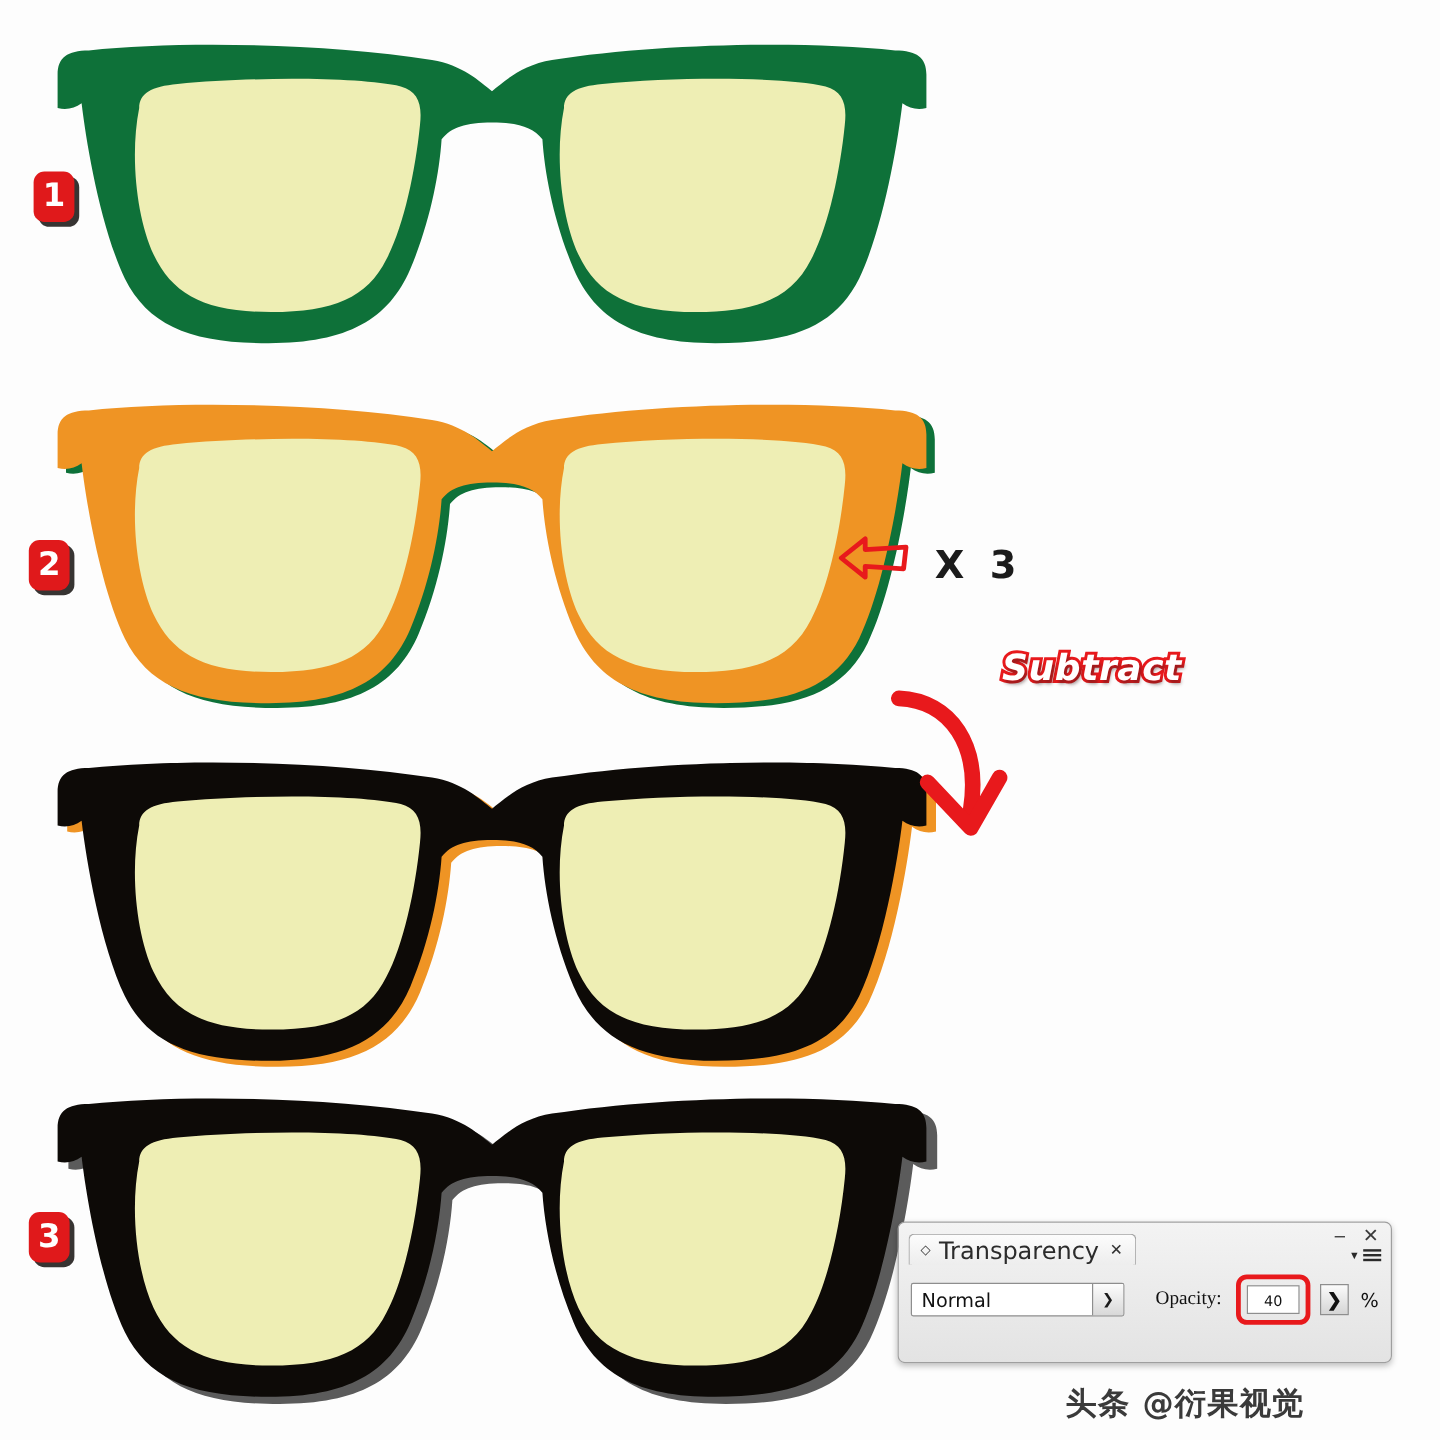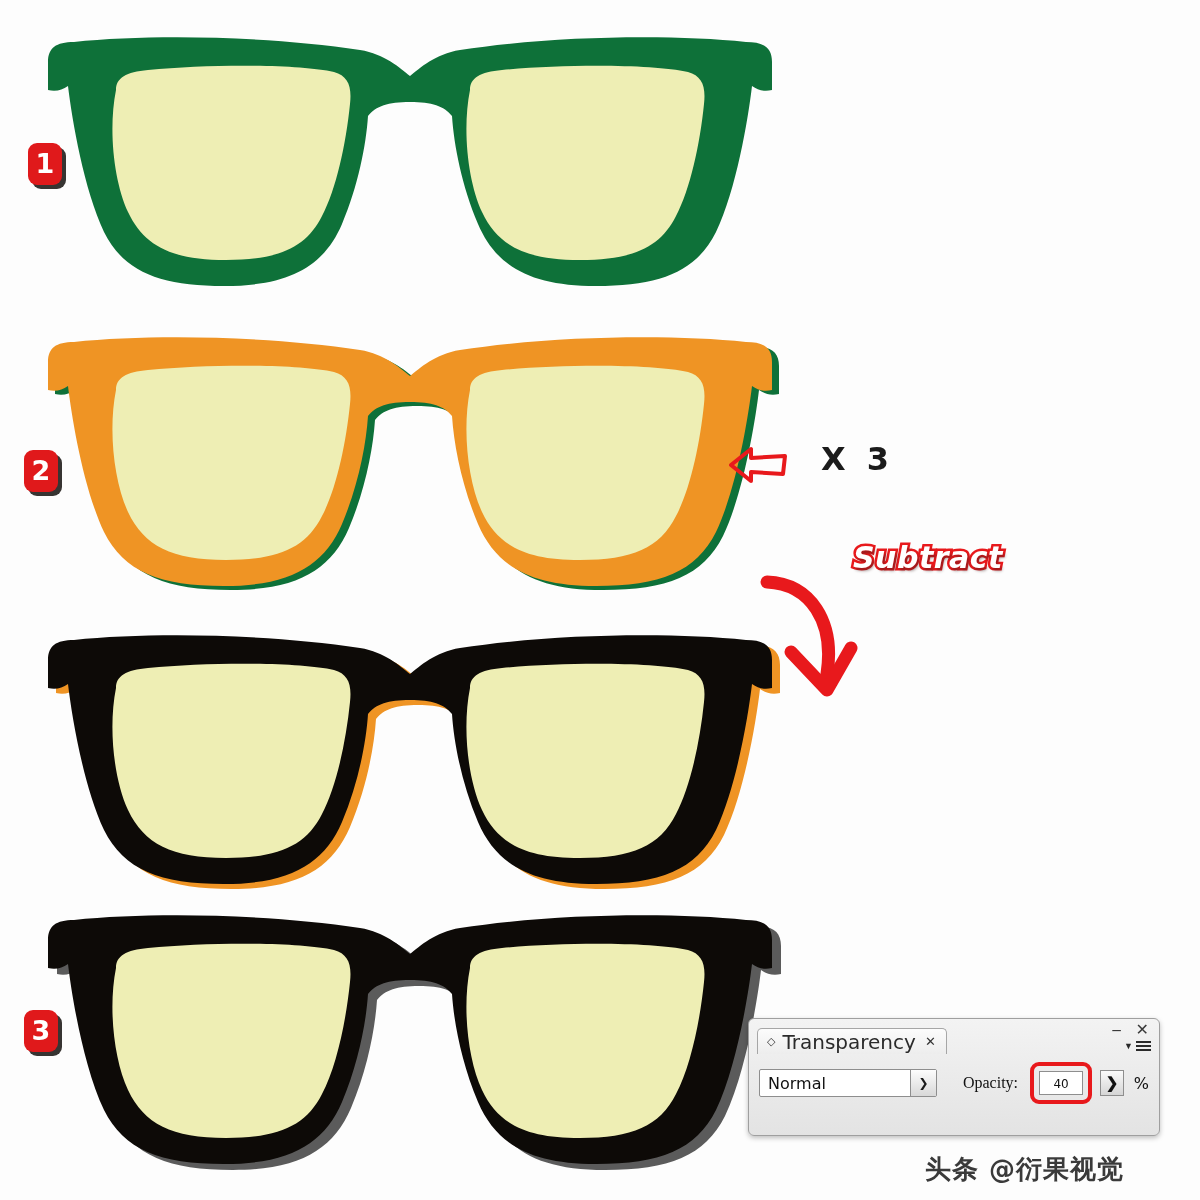--- a/index.html
+++ b/index.html
@@ -49,38 +49,38 @@
     font-size: 27px;
     line-height: 42px;
     text-align: center;
     box-shadow: 4px 4px 0 rgba(20,16,14,0.85);
     letter-spacing: 0;
   }
 
   
   .annot-x3 {
     position: absolute;
-    left: 725px;
+    left: 695px;
     top: 440px;
     display: flex;
-    align-items: flex-start;
-    gap: 26px;
+    align-items: flex-end;
+    gap: 14px;
   }
   .annot-x3-label {
     font-family: "DejaVu Sans", sans-serif;
     font-size: 32px;
     font-weight: bold;
     color: #1b1b1b;
     letter-spacing: 5px;
   }
 
   
   .annot-subtract {
     position: absolute;
-    left: 753px;
+    left: 735px;
     top: 530px;
     width: 250px;
     height: 130px;
   }
   .subtract-word {
     position: absolute;
     left: 100px;
     top: 10px;
     font-family: "DejaVu Sans", sans-serif;
     font-size: 30px;
@@ -264,21 +264,21 @@
   }
   .percent-sign {
     font-family: "DejaVu Sans", sans-serif;
     font-size: 16px;
     color: #111;
   }
 
   
   .watermark {
     position: absolute;
-    left: 925px;
+    left: 888px;
     top: 1152px;
     font-family: "DejaVu Sans", sans-serif;
     font-size: 26px;
     font-weight: bold;
     color: #3a3a3a;
     letter-spacing: 1px;
     white-space: nowrap;
   }
 </style>
 </head>

